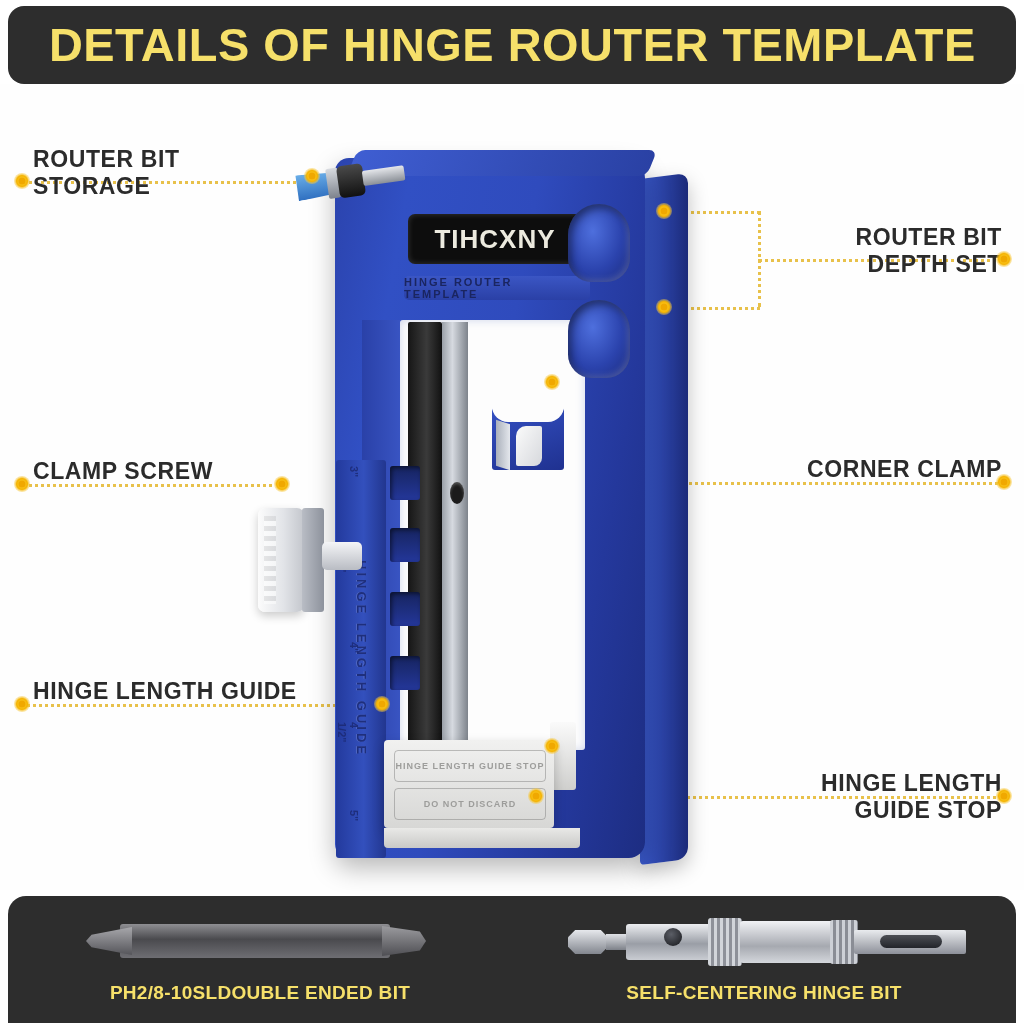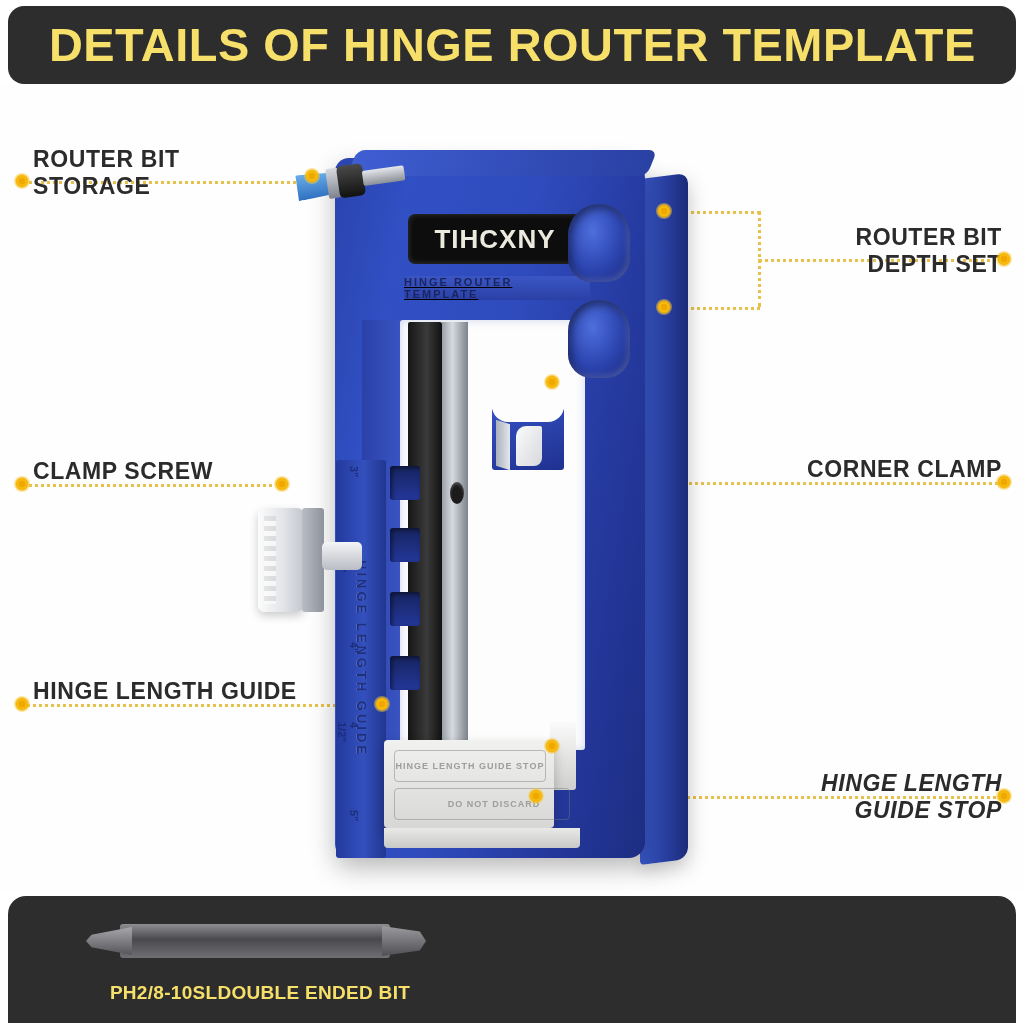--- a/index.html
+++ b/index.html
@@ -66,21 +66,21 @@
   .slot-hole{position:absolute;left:150px;top:352px;width:14px;height:22px;border-radius:50%;
              background:#1b1b1b;box-shadow:inset 0 2px 3px rgba(255,255,255,.25);}
 
   
   .brand-badge{position:absolute;left:108px;top:84px;width:174px;height:50px;
                background:#0d0d0d;border-radius:7px;display:flex;align-items:center;
                justify-content:center;box-shadow:inset 0 0 6px rgba(255,255,255,.18);}
   .brand-text{color:#eceadf;font-size:26px;font-weight:bold;letter-spacing:1px;}
   .sub-plate{position:absolute;left:104px;top:146px;width:186px;height:24px;
              background:linear-gradient(180deg,#3b56c4,#2a40a6);border-radius:5px;
-             display:flex;align-items:center;justify-content:center;text-decoration:underline;}
+             display:flex;align-items:center;justify-content:center;}
   .sub-text{color:#1a2560;font-size:11px;font-weight:bold;letter-spacing:2px;}
 
   
   .pocket{position:absolute;width:62px;height:78px;
           background:radial-gradient(ellipse at 40% 35%,#4e6fdd 0%,#2b43ad 55%,#1b2a7d 100%);
           border-radius:34px 34px 26px 26px;
           box-shadow:inset 3px 4px 9px rgba(0,0,0,.45), inset -2px -2px 6px rgba(255,255,255,.2);}
   .pocket.p1{left:268px;top:74px;}
   .pocket.p2{left:268px;top:170px;}
 
@@ -272,40 +272,40 @@
       <div class="bit-collar"></div>
       <div class="bit-black"></div>
       <div class="bit-steel"></div>
     </div>
 
     <div class="stop-tab"></div>
     <div class="stop-block">
       <div class="stop-row" style="top:10px;">
         <span>HINGE LENGTH GUIDE STOP</span>
       </div>
-      <div class="stop-row" style="top:48px;padding-left:24px;">
+      <div class="stop-row" style="top:48px;">
         <span>DO NOT DISCARD</span>
       </div>
     </div>
     <div class="stop-foot"></div>
   </div>
 
   <div class="callout left" style="left:33px;top:62px;">ROUTER BIT
 STORAGE</div>
 
   <div class="callout left" style="left:33px;top:374px;">CLAMP SCREW</div>
 
   <div class="callout left" style="left:33px;top:594px;">HINGE LENGTH GUIDE</div>
 
   <div class="callout right" style="right:22px;top:140px;">ROUTER BIT
 DEPTH SET</div>
 
   <div class="callout right" style="right:22px;top:372px;">CORNER CLAMP</div>
 
-  <div class="callout right" style="right:22px;top:686px;font-style:italic;">HINGE LENGTH
+  <div class="callout right" style="right:22px;top:686px;">HINGE LENGTH
 GUIDE STOP</div>
 
   <div class="dot" style="left:22px;top:97px;">
       <i></i>
     </div>
   <div class="dot" style="left:312px;top:92px;">
       <i></i>
     </div>
 
   <div class="dot" style="left:22px;top:400px;">
@@ -354,13 +354,27 @@
 
   <div class="foot-col" style="left:0;">
     <div class="deb">
       <div class="deb-shank"></div>
       <div class="deb-tipL"></div>
       <div class="deb-tipR"></div>
     </div>
     <div class="foot-label">PH2/8-10SLDOUBLE ENDED BIT</div>
   </div>
 
+  <div class="foot-col" style="left:504px;">
+    <div class="schb">
+      <div class="sc-hex"></div>
+      <div class="sc-neck"></div>
+      <div class="sc-body"></div>
+      <div class="sc-screw"></div>
+      <div class="sc-knurl"></div>
+      <div class="sc-collar"></div>
+      <div class="sc-ring"></div>
+      <div class="sc-tip"></div>
+      <div class="sc-flute"></div>
+    </div>
+    <div class="foot-label">SELF-CENTERING HINGE BIT</div>
+  </div>
 </div>
 
 </body></html>

